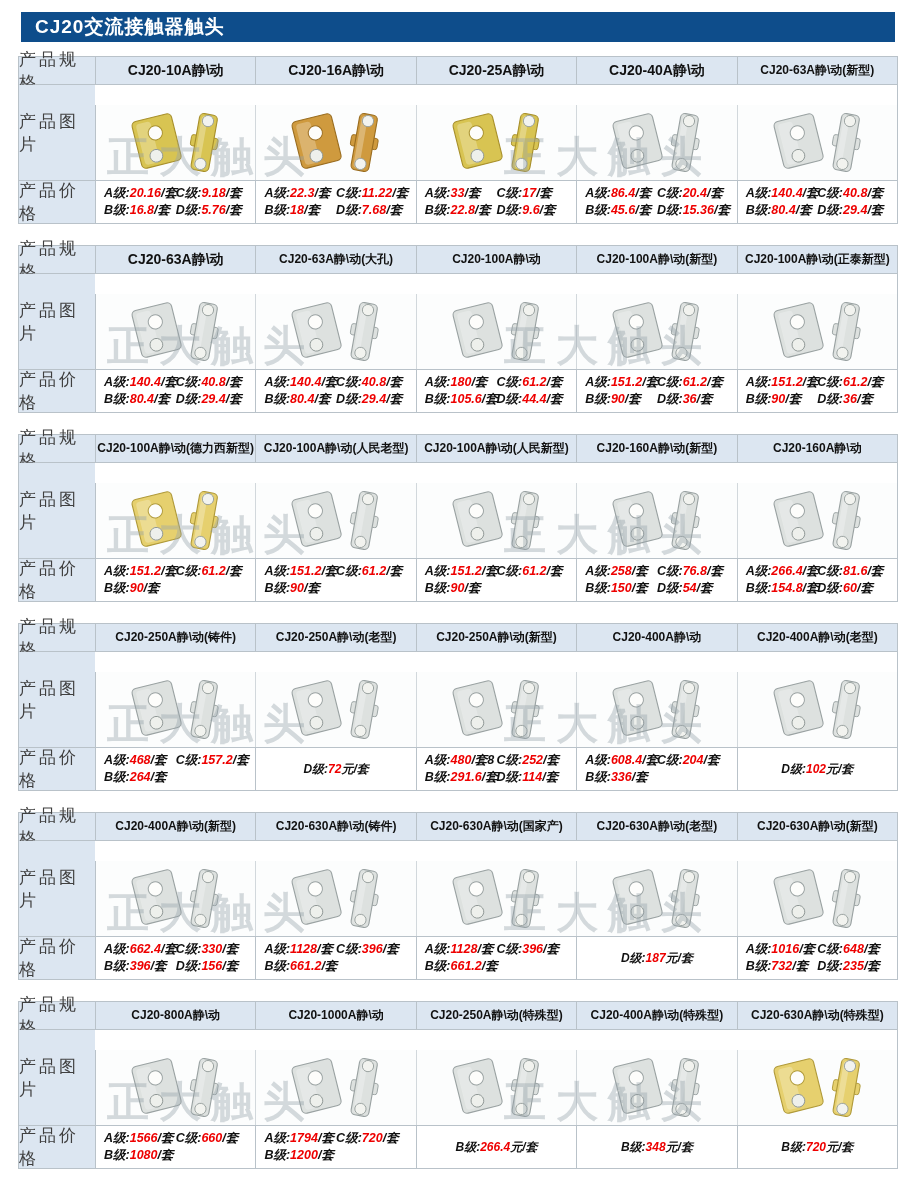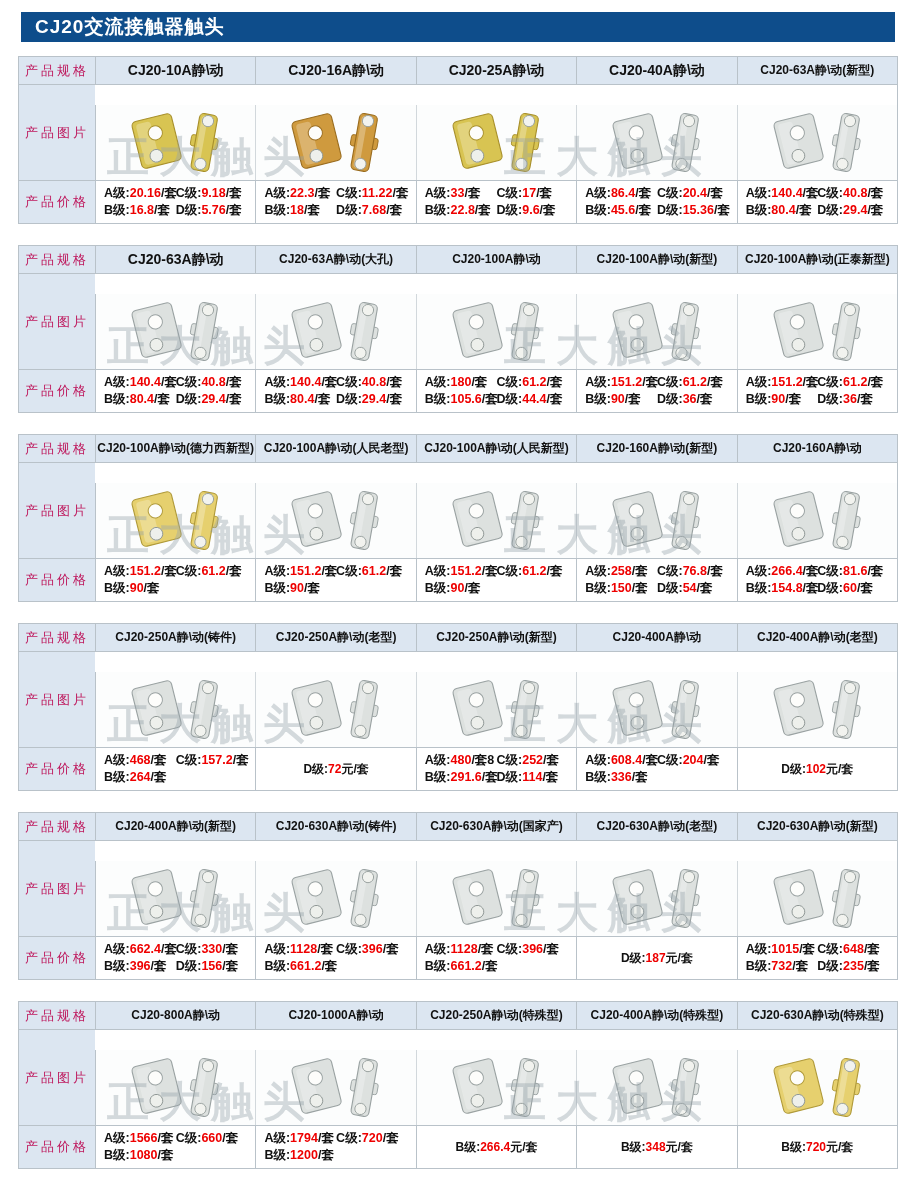--- a/index.html
+++ b/index.html
@@ -5,39 +5,39 @@
   html,body{margin:0;padding:0;background:#fff;}
   .page{position:relative;width:900px;height:1190px;background:#fff;overflow:hidden;
         font-family:"Liberation Sans","DejaVu Sans",sans-serif;padding-left:8px;}
   .title-bar{margin:12px 13px 0 13px;height:30px;line-height:30px;background:var(--title-bg,#0e4d8b);
         color:#fff;font-size:19px;font-weight:bold;padding-left:14px;letter-spacing:1px;}
   #sections{margin:14px 10px 0 10px;}
   .section{border:1px solid var(--border,#b9c2c9);margin-bottom:21px;background:#fff;}
   .row{display:flex;align-items:stretch;}
   .row + .row{border-top:1px solid var(--border,#b9c2c9);}
   .labelcell{flex:0 0 76px;display:flex;align-items:center;justify-content:center;
-        background:var(--head-bg,#dce6f1);font-size:13px;color:#be185d;letter-spacing:3px;font-family:Liberation Mono, monospace;}
+        background:var(--head-bg,#dce6f1);font-size:17px;color:#404040;letter-spacing:3px;font-family:Liberation Mono, monospace;}
   .spec-row{height:27px;}
   .spec-row .cell{background:var(--head-bg,#dce6f1);}
   .cell{flex:1 1 0;min-width:0;border-left:1px solid var(--border,#b9c2c9);
         display:flex;align-items:center;justify-content:center;}
   .head{font-weight:bold;font-size:14px;color:#111;white-space:nowrap;overflow:hidden;}
   .head.sm{font-size:12px;}
   .img-row{height:95px;}
   .img-strip{flex:1 1 0;display:flex;position:relative;overflow:hidden;background:#fcfdfd;margin-top:20px;}
   .imgc{border-left:1px solid #d2d8dc;padding:3px;}
   .img-strip .imgc:first-child{border-left:1px solid var(--border,#b9c2c9);}
   .imgc svg{width:100%;height:100%;}
   .wm{position:absolute;inset:0;display:flex;align-items:center;pointer-events:none;}
   .wm span{position:absolute;font-size:42px;font-weight:bold;letter-spacing:10px;
         color:rgba(150,162,170,0.40);white-space:nowrap;top:24px;}
   .wm span:nth-child(1){left:12px;}
   .wm span:nth-child(2){left:51%;}
   .price-row{height:42px;}
-  .pricec{display:flex;flex-wrap:wrap;align-content:center;padding:2px 8px;justify-content:flex-start;}
+  .pricec{display:flex;flex-wrap:wrap;align-content:center;padding:2px 8px;justify-content:flex-start;font-style:italic;}
   .pricec.single{justify-content:center;}
   .pe{width:50%;white-space:nowrap;font-size:12.5px;font-weight:bold;color:#111;line-height:17px;}
   .pricec.single .pe{width:auto;font-size:12px;}
   .pv{color:var(--price-red,#ee0000);}
 </style>
 </head>
 <body>
 
 <div class="page">
   <div class="title-bar">CJ20交流接触器触头</div>
@@ -697,21 +697,21 @@
           </div>
           <div class="cell pricec">
             <span class="pe"><span class="pk">A级:</span><span class="pv">1128</span><span class="ps">/套</span></span>
             <span class="pe"><span class="pk">C级:</span><span class="pv">396</span><span class="ps">/套</span></span>
             <span class="pe"><span class="pk">B级:</span><span class="pv">661.2</span><span class="ps">/套</span></span>
           </div>
           <div class="cell pricec single">
             <span class="pe"><span class="pk">D级:</span><span class="pv">187</span><span class="ps">元/套</span></span>
           </div>
           <div class="cell pricec">
-            <span class="pe"><span class="pk">A级:</span><span class="pv">1015</span><span class="ps">/套</span></span>
+            <span class="pe"><span class="pk">A级:</span><span class="pv">1016</span><span class="ps">/套</span></span>
             <span class="pe"><span class="pk">C级:</span><span class="pv">648</span><span class="ps">/套</span></span>
             <span class="pe"><span class="pk">B级:</span><span class="pv">732</span><span class="ps">/套</span></span>
             <span class="pe"><span class="pk">D级:</span><span class="pv">235</span><span class="ps">/套</span></span>
           </div>
         </div>
       </div>
       <div class="section">
         <div class="row spec-row">
           <div class="labelcell">产品规格</div>
           <div class="cell head sm">CJ20-800A静\动</div>

